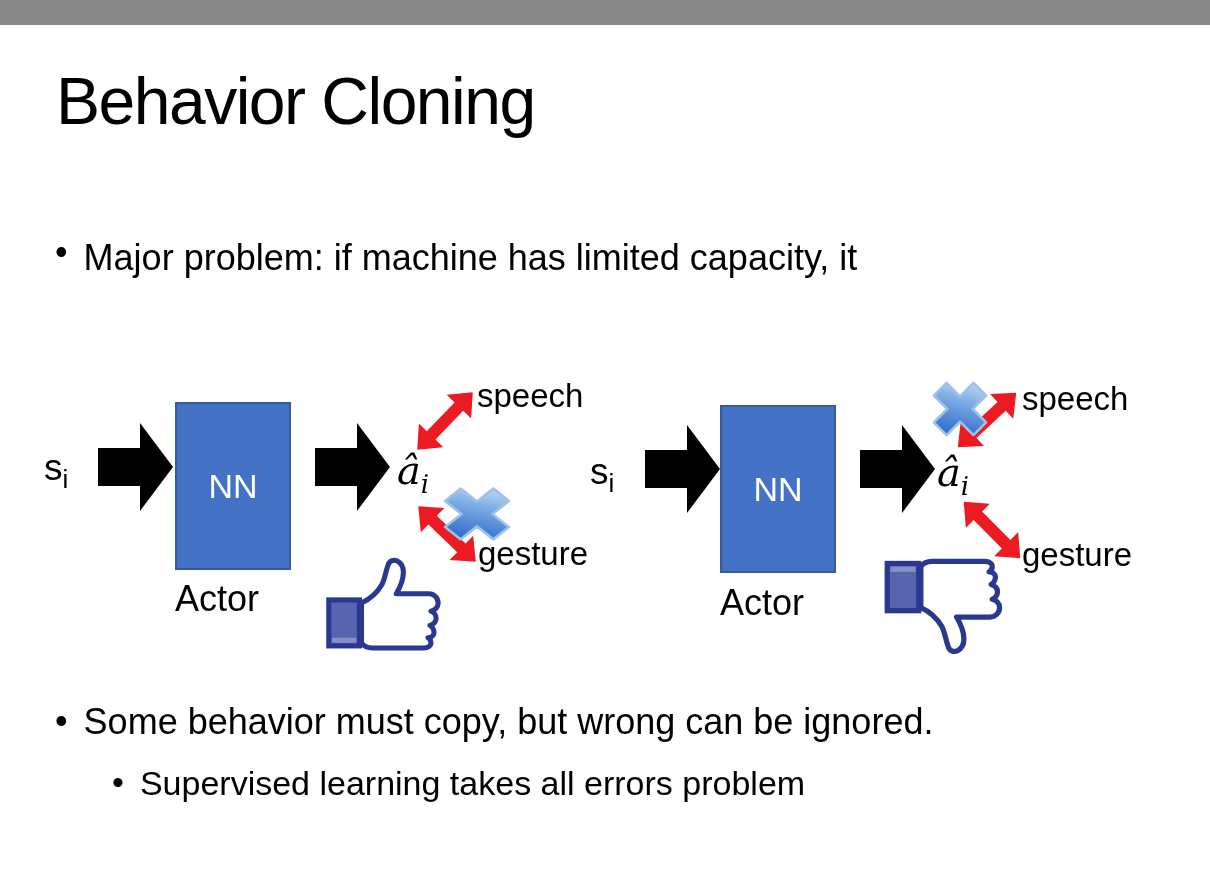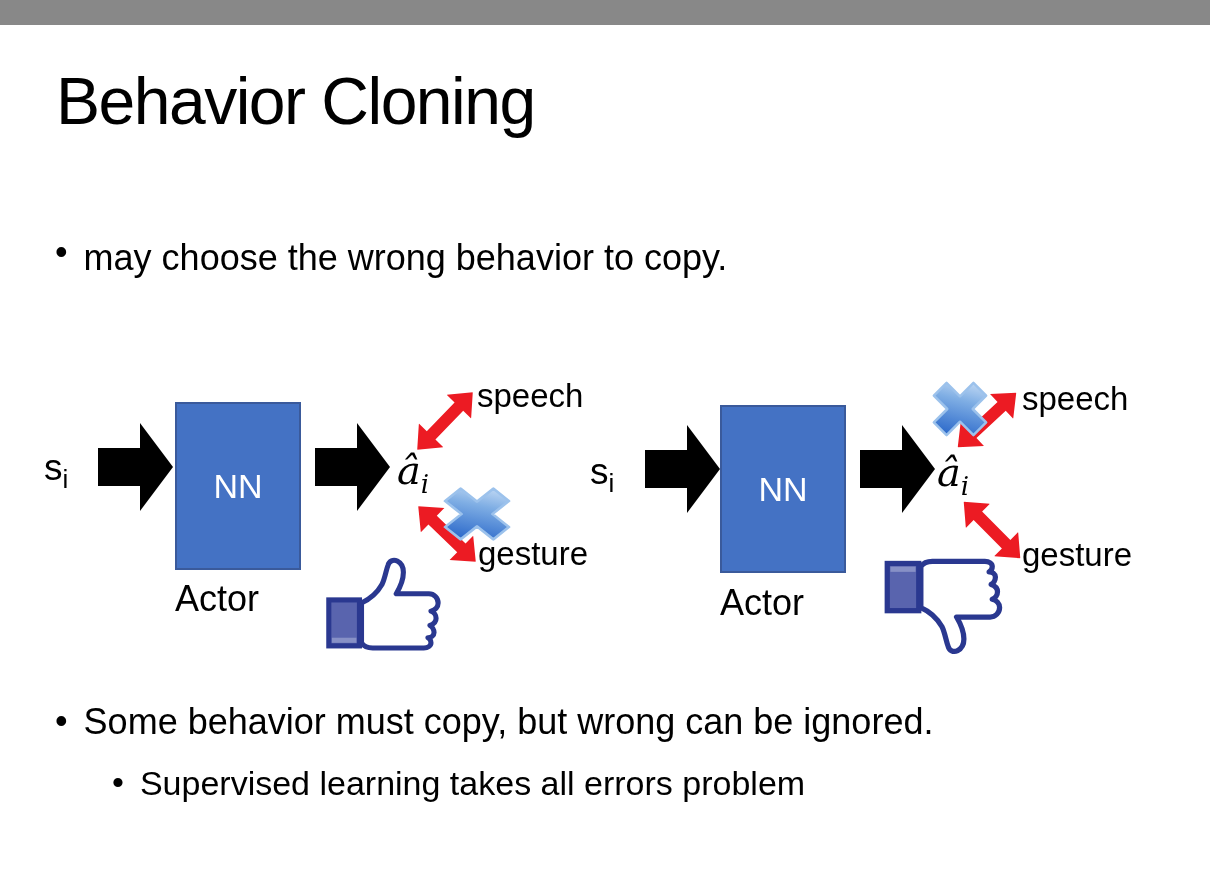--- a/index.html
+++ b/index.html
@@ -18,21 +18,21 @@
     position:absolute; left:56px; top:38px; margin:0;
     font-size:66px; font-weight:300; letter-spacing:-1.5px; color:var(--text);
   }
   .bullet{position:absolute; display:flex; gap:16px; align-items:flex-start;}
   .bullet .dot{line-height:1.1;}
   .b1{left:55px; top:207px; font-size:36px;}
   .b1 .btext{line-height:1.44; width:1010px;}
   .b2{left:55px; top:676px; font-size:36px;}
   .b3{left:112px; top:739px; font-size:34px;}
   .nn-box{
-    position:absolute; width:126px; height:168px;
+    position:absolute; width:116px; height:168px;
     background:var(--nn-box-fill); border:2px solid var(--nn-box-border);
     box-sizing:border-box; display:flex; align-items:center; justify-content:center;
   }
   .nn-box span{color:var(--nn-text); font-size:34px;}
   .nn-left{left:175px; top:377px;}
   .nn-right{left:720px; top:380px;}
   .state{position:absolute; font-size:37px;}
   .state sub,.action sub{font-size:26px; line-height:0;}
   .action{position:absolute; font-size:40px; font-family:"DejaVu Serif", serif; font-style:italic;}
   .actor{position:absolute; width:130px; text-align:left; font-size:36px;}
@@ -46,21 +46,21 @@
 </head>
 <body>
 
 <div class="slide">
 
   <h1 class="title">Behavior Cloning</h1>
 
   <div class="bullet b1">
     <span class="dot">•</span>
     <div class="btext">
-      <div>may choose the wrong behavior to copy.</div>
+      <div>Major problem: if machine has limited capacity, it</div>
     </div>
   </div>
 
   <span class="state" style="left:44px; top:422px;"><span>s</span><sub>i</sub></span>
 
   <svg class="block-arrow" style="left:98px; top:398px;" viewBox="0 0 75 88">
     <polygon points="0,25 42,25 42,0 75,44 42,88 42,63 0,63" fill="var(--black-arrow)"></polygon>
   </svg>
 
   <div class="nn-box nn-left">

